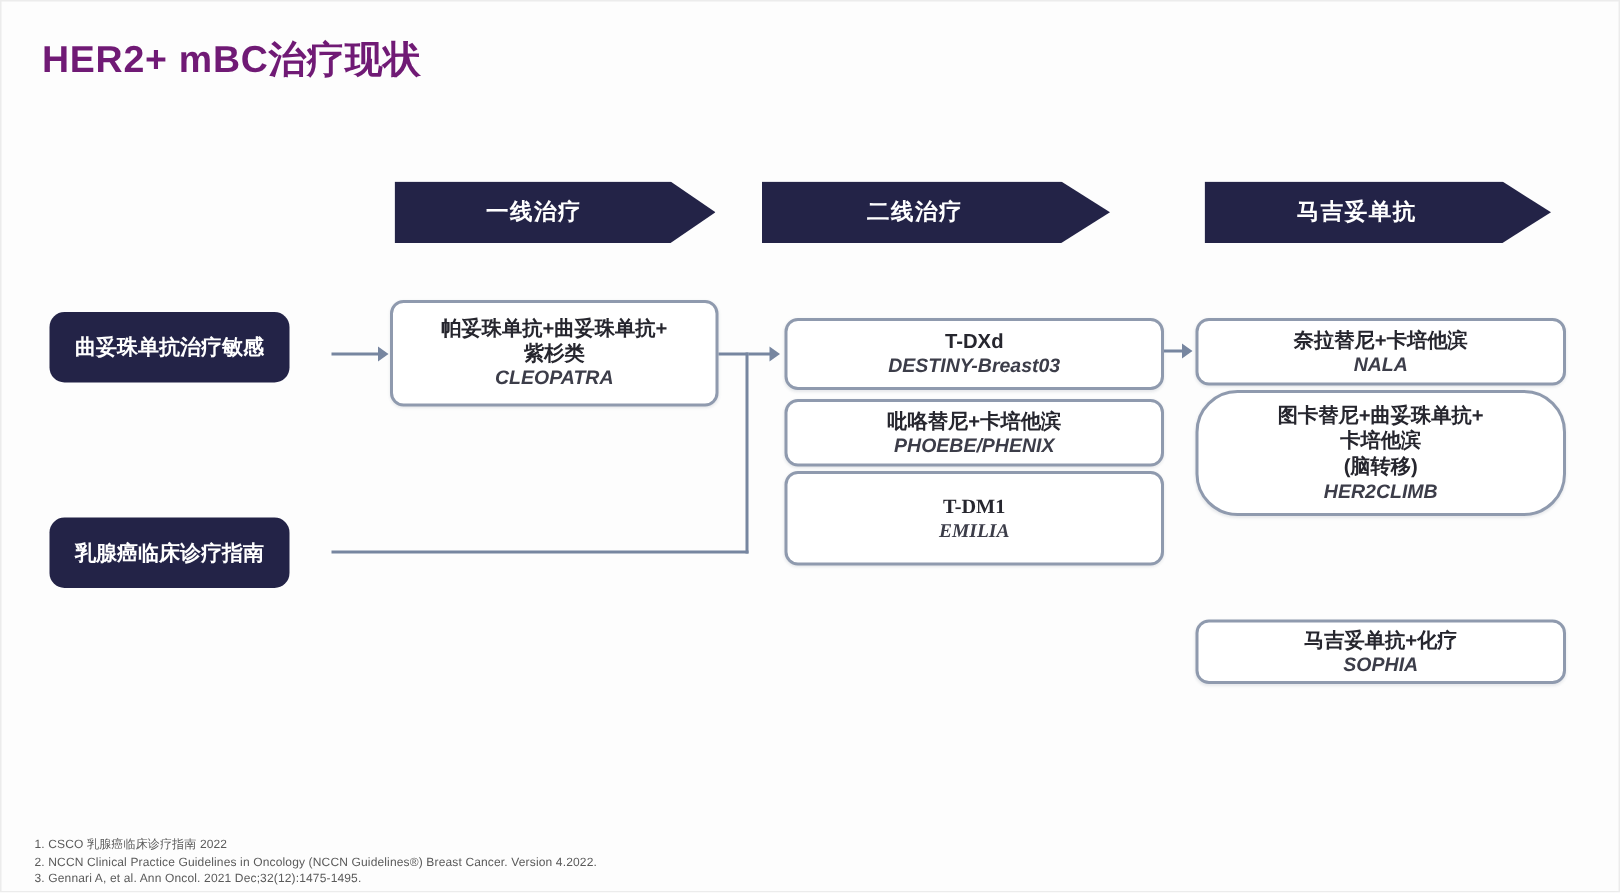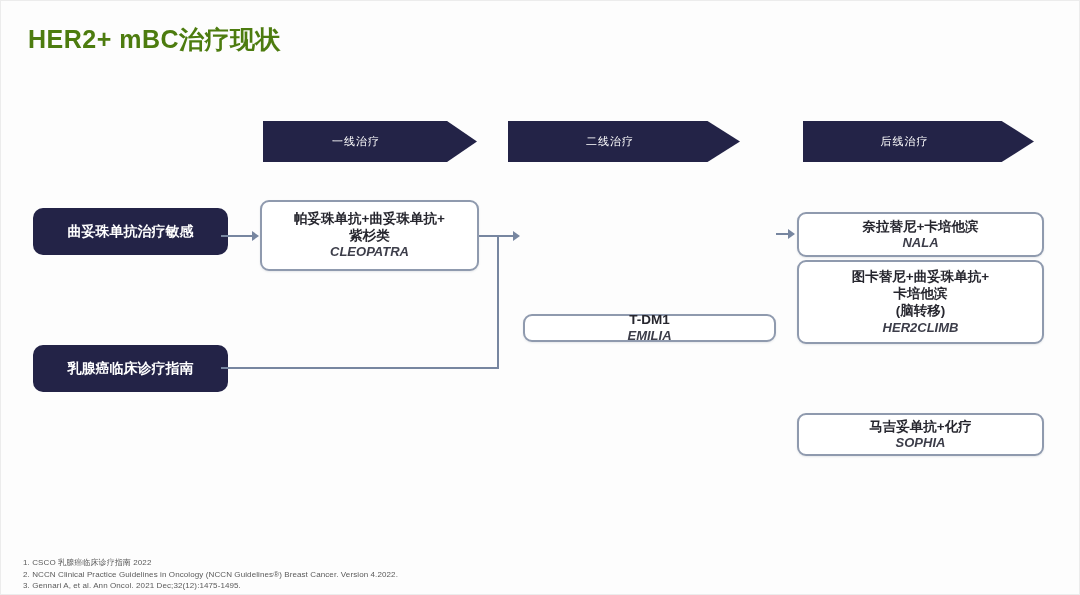--- a/index.html
+++ b/index.html
@@ -14,48 +14,48 @@
     overflow: hidden;
     border: 1px solid #ececec;
   }
 
   .slide-title {
     position: absolute;
     left: 27px;
     top: 22px;
     font-size: 25px;
     font-weight: 700;
-    color: #4d7c0f;
+    color: #701a75;
     letter-spacing: 0.5px;
   }
 
   
   .stage-arrow {
     position: absolute;
     height: 41px;
     background: #232347;
     clip-path: polygon(0 0, 86% 0, 100% 50%, 86% 100%, 0 100%);
     display: flex;
     align-items: center;
     justify-content: center;
     padding-right: 28px;
     color: #ffffff;
-    font-size: 11px;
-    font-weight: 400;
+    font-size: 15px;
+    font-weight: 700;
     letter-spacing: 1px;
   }
   .arrow-1 { left: 262px; top: 120px; width: 214px; }
   .arrow-2 { left: 507px; top: 120px; width: 232px; }
   .arrow-3 { left: 802px; top: 120px; width: 231px; }
 
   
   .group-box {
     position: absolute;
     left: 32px;
-    width: 195px;
+    width: 160px;
     height: 47px;
     background: #232347;
     border-radius: 10px;
     display: flex;
     align-items: center;
     justify-content: center;
     color: #ffffff;
     font-size: 14px;
     font-weight: 700;
     text-align: center;
@@ -85,24 +85,24 @@
     font-weight: 600;
     font-size: 13px;
     color: #3c3d49;
   }
   .col1 { left: 259px; width: 219px; }
   .c1b1 { top: 199px; height: 71px; }
   .c1b2 { top: 281px; height: 69px; }
   .col2 { left: 522px; width: 253px; }
   .c2b1 { top: 211px; height: 48px; }
   .c2b2 { top: 265px; height: 45px; }
-  .c2b3 { top: 313px; height: 28px; }
+  .c2b3 { top: 313px; height: 63px; font-family: Liberation Serif, serif; }
   .col3 { left: 796px; width: 247px; }
   .c3b1 { top: 211px; height: 45px; }
-  .c3b2 { top: 259px; height: 84px; }
+  .c3b2 { top: 259px; height: 84px; border-radius: 28px; }
   .c3b3 { top: 346px; height: 63px; }
   .c3b4 { top: 412px; height: 43px; }
 
   
   .hline, .vline { position: absolute; background: #7786a0; }
   .hline { height: 2px; }
   .vline { width: 2px; }
   .arrowhead {
     position: absolute;
     width: 0; height: 0;
@@ -129,36 +129,44 @@
 
   <div class="slide-title">HER2+ mBC治疗现状</div>
 
   <div class="stage-arrow arrow-1">
     <span>一线治疗</span>
   </div>
   <div class="stage-arrow arrow-2">
     <span>二线治疗</span>
   </div>
   <div class="stage-arrow arrow-3">
-    <span>后线治疗</span>
+    <span>马吉妥单抗</span>
   </div>
 
   <div class="group-box group-1">
     <span>曲妥珠单抗治疗敏感</span>
   </div>
   <div class="group-box group-2">
     <span>乳腺癌临床诊疗指南</span>
   </div>
 
   <div class="tx-box col1 c1b1">
     <span>帕妥珠单抗+曲妥珠单抗+</span>
     <span>紫杉类</span>
     <span class="trial">CLEOPATRA</span>
   </div>
 
+  <div class="tx-box col2 c2b1">
+    <span>T-DXd</span>
+    <span class="trial">DESTINY-Breast03</span>
+  </div>
+  <div class="tx-box col2 c2b2">
+    <span>吡咯替尼+卡培他滨</span>
+    <span class="trial">PHOEBE/PHENIX</span>
+  </div>
   <div class="tx-box col2 c2b3">
     <span>T-DM1</span>
     <span class="trial">EMILIA</span>
   </div>
 
   <div class="tx-box col3 c3b1">
     <span>奈拉替尼+卡培他滨</span>
     <span class="trial">NALA</span>
   </div>
   <div class="tx-box col3 c3b2">

